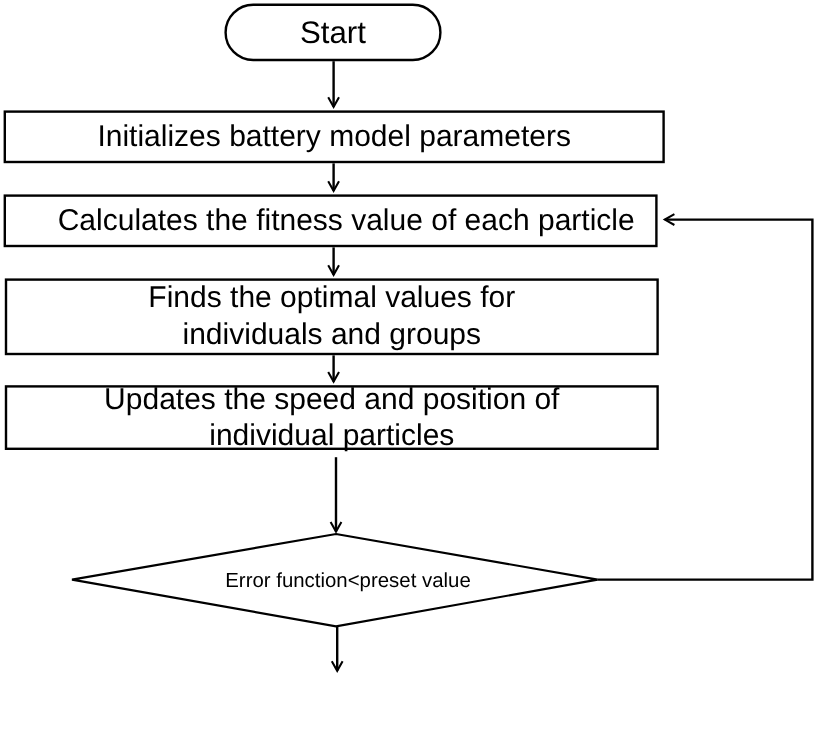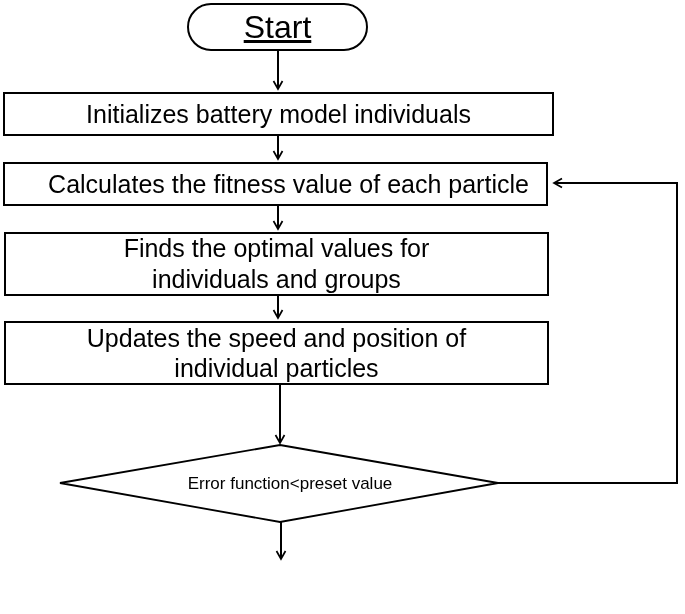--- a/index.html
+++ b/index.html
@@ -32,22 +32,21 @@
     align-items: center;
     justify-content: center;
     text-align: center;
     font-size: 25px;
     line-height: 30px;
     white-space: pre-line;
   }
   .terminator {
     border-width: 2px;
     border-radius: 25px;
-    font-size: 32px;
-    text-decoration: underline;
+    font-size: 26px;
   }
   .node.box3 { line-height: 31px; }
   .node.box2 { padding-left: 26px; }
   .dlabel {
     position: absolute;
     left: 60px;
     top: 446px;
     width: 438px;
     height: 75px;
     box-sizing: border-box;
@@ -78,26 +77,26 @@
     <path d="M278,296 L278,318" fill="none" stroke="#000000" stroke-width="2" marker-end="url(#ah)"></path>
     <path d="M280,381 L280,443" fill="none" stroke="#000000" stroke-width="2" marker-end="url(#ah)"></path>
     <path d="M281,522 L281,559" fill="none" stroke="#000000" stroke-width="2" marker-end="url(#ah)"></path>
     <path d="M498,483 L677,483 L677,183 L554,183" fill="none" stroke="#000000" stroke-width="2" marker-end="url(#ah)"></path>
 
     <polygon points="280,445 498,483 280,522 60,483" fill="#ffffff" stroke="#000000" stroke-width="1.8"></polygon>
   </svg>
 
   <div class="node terminator" style="left:187px; top:3px; width:181px; height:48px;">Start</div>
 
-  <div class="node" style="left:3px; top:92px; width:551px; height:44px;">Initializes battery model individuals</div>
+  <div class="node" style="left:3px; top:92px; width:551px; height:44px;">Initializes battery model parameters</div>
 
   <div class="node box3" style="left:4px; top:232px; width:545px; height:64px;">Finds the optimal values for
 individuals and groups</div>
 
   <div class="node box2" style="left:3px; top:162px; width:545px; height:44px;">Calculates the fitness value of each particle</div>
 
-  <div class="node" style="left:4px; top:321px; width:545px; height:64px;">Updates the speed and position of
+  <div class="node" style="left:4px; top:321px; width:545px; height:54px;">Updates the speed and position of
 individual particles</div>
 
   <div class="dlabel">Error function&lt;preset value</div>
 
 
 </div>
 
 </body></html>

